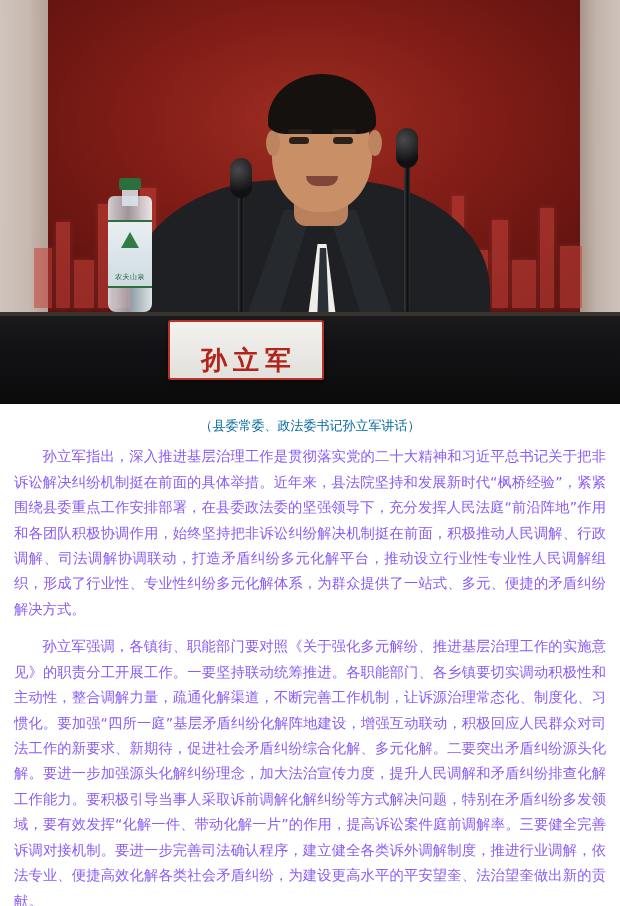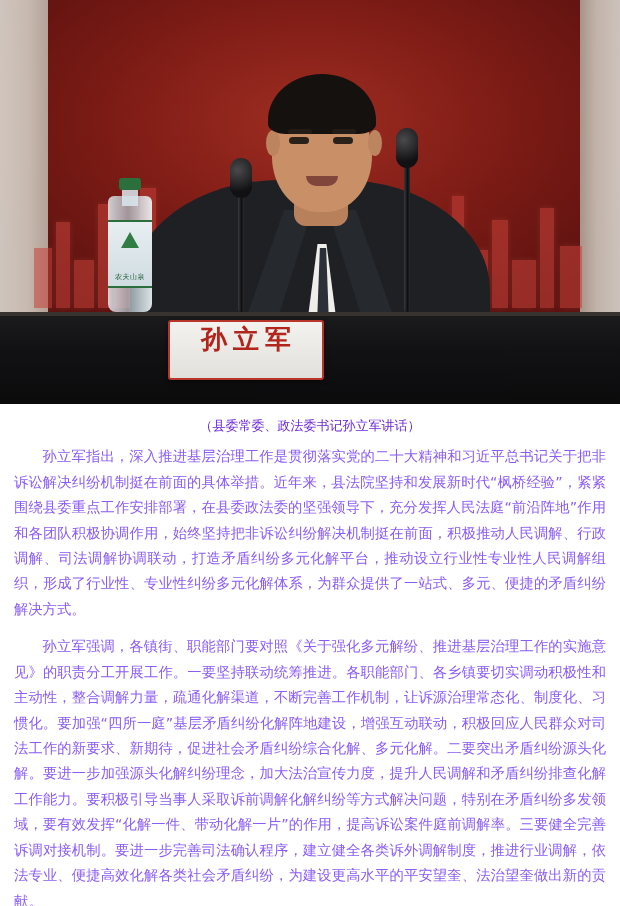--- a/index.html
+++ b/index.html
@@ -273,37 +273,37 @@
     position: absolute;
     left: 168px;
     bottom: 24px;
     width: 152px;
     height: 56px;
     background: linear-gradient(180deg, #f3f2ef 0%, #e2e0db 100%);
     border: 2px solid #b9342b;
     border-radius: 3px;
     box-shadow: 0 2px 4px rgba(0,0,0,.5);
     display: flex;
-    align-items: flex-start;
+    align-items: flex-end;
     justify-content: center;
   }
   .nameplate .np-text {
     font-family: "DejaVu Sans", sans-serif;
     font-size: 26px;
     font-weight: bold;
     color: #b2251c;
     letter-spacing: 6px;
     text-indent: 6px;
   }
 
   
   .caption {
     text-align: center;
     font-size: 13px;
-    color: #6d28d9;
+    color: #0369a1;
     padding: 13px 0 9px 0;
     line-height: 1.4;
   }
 
   
   .body {
     padding: 0 14px 18px 14px;
   }
   .body p {
     margin: 0 0 12px 0;

